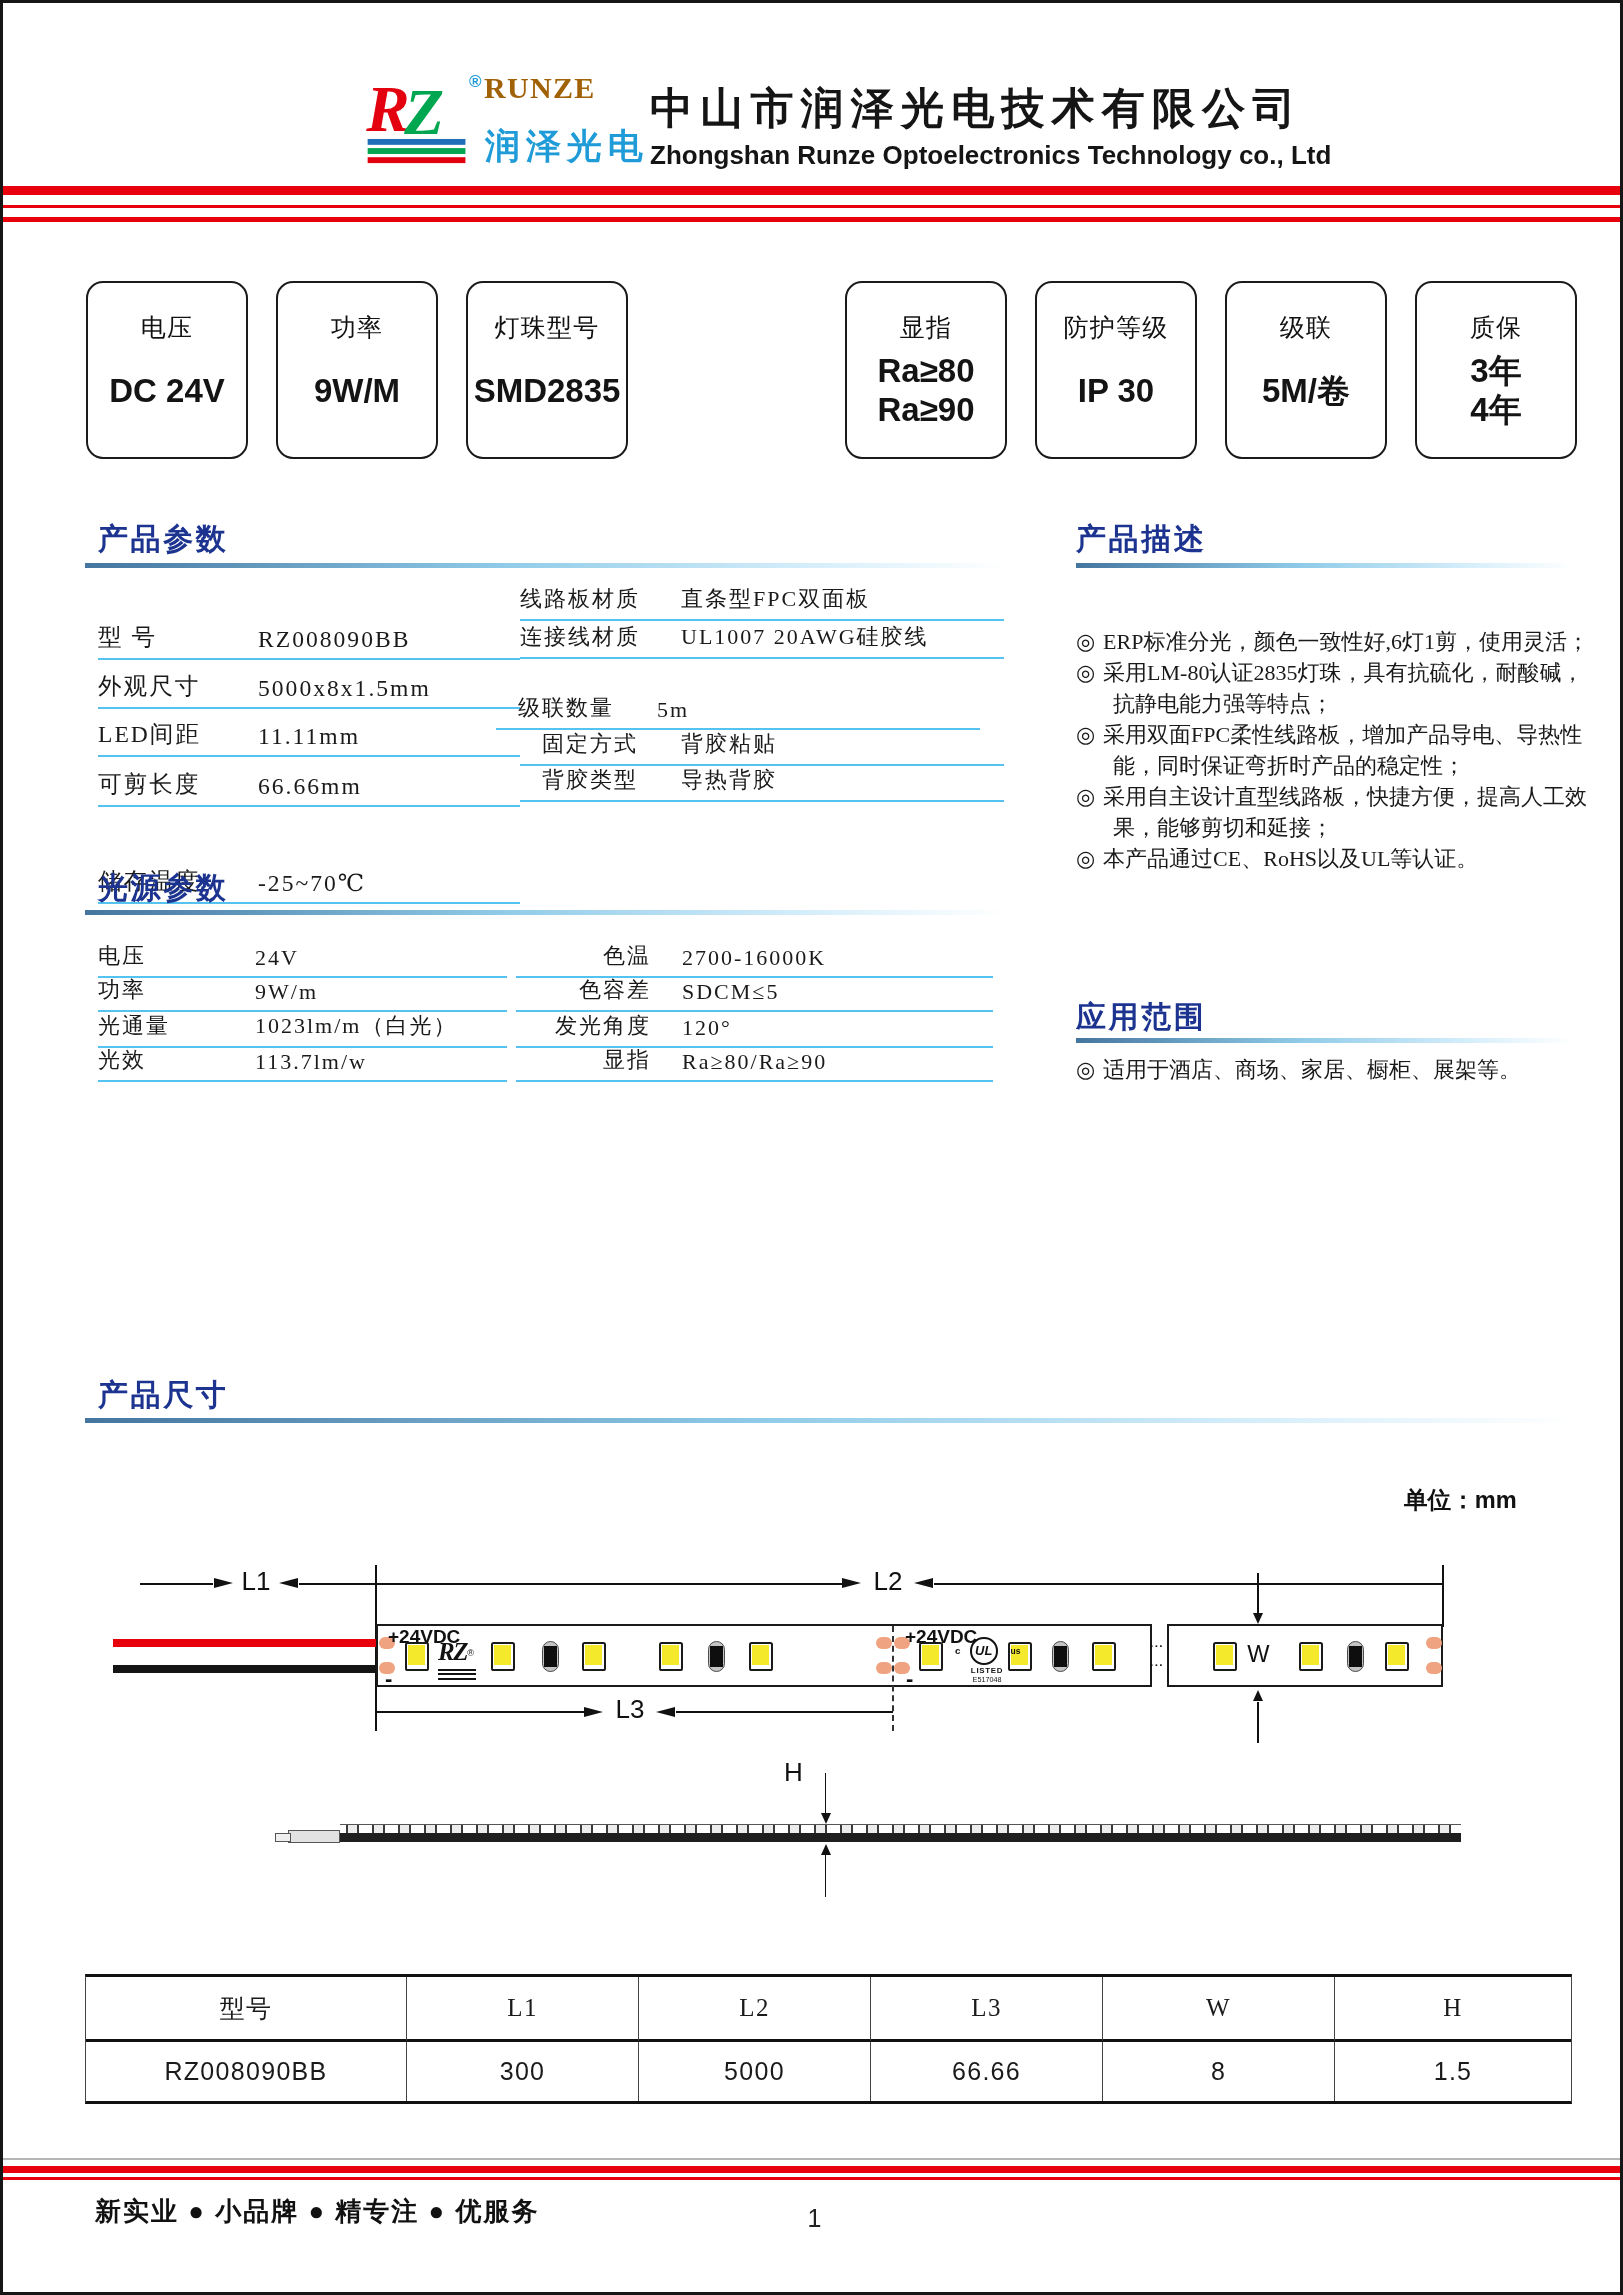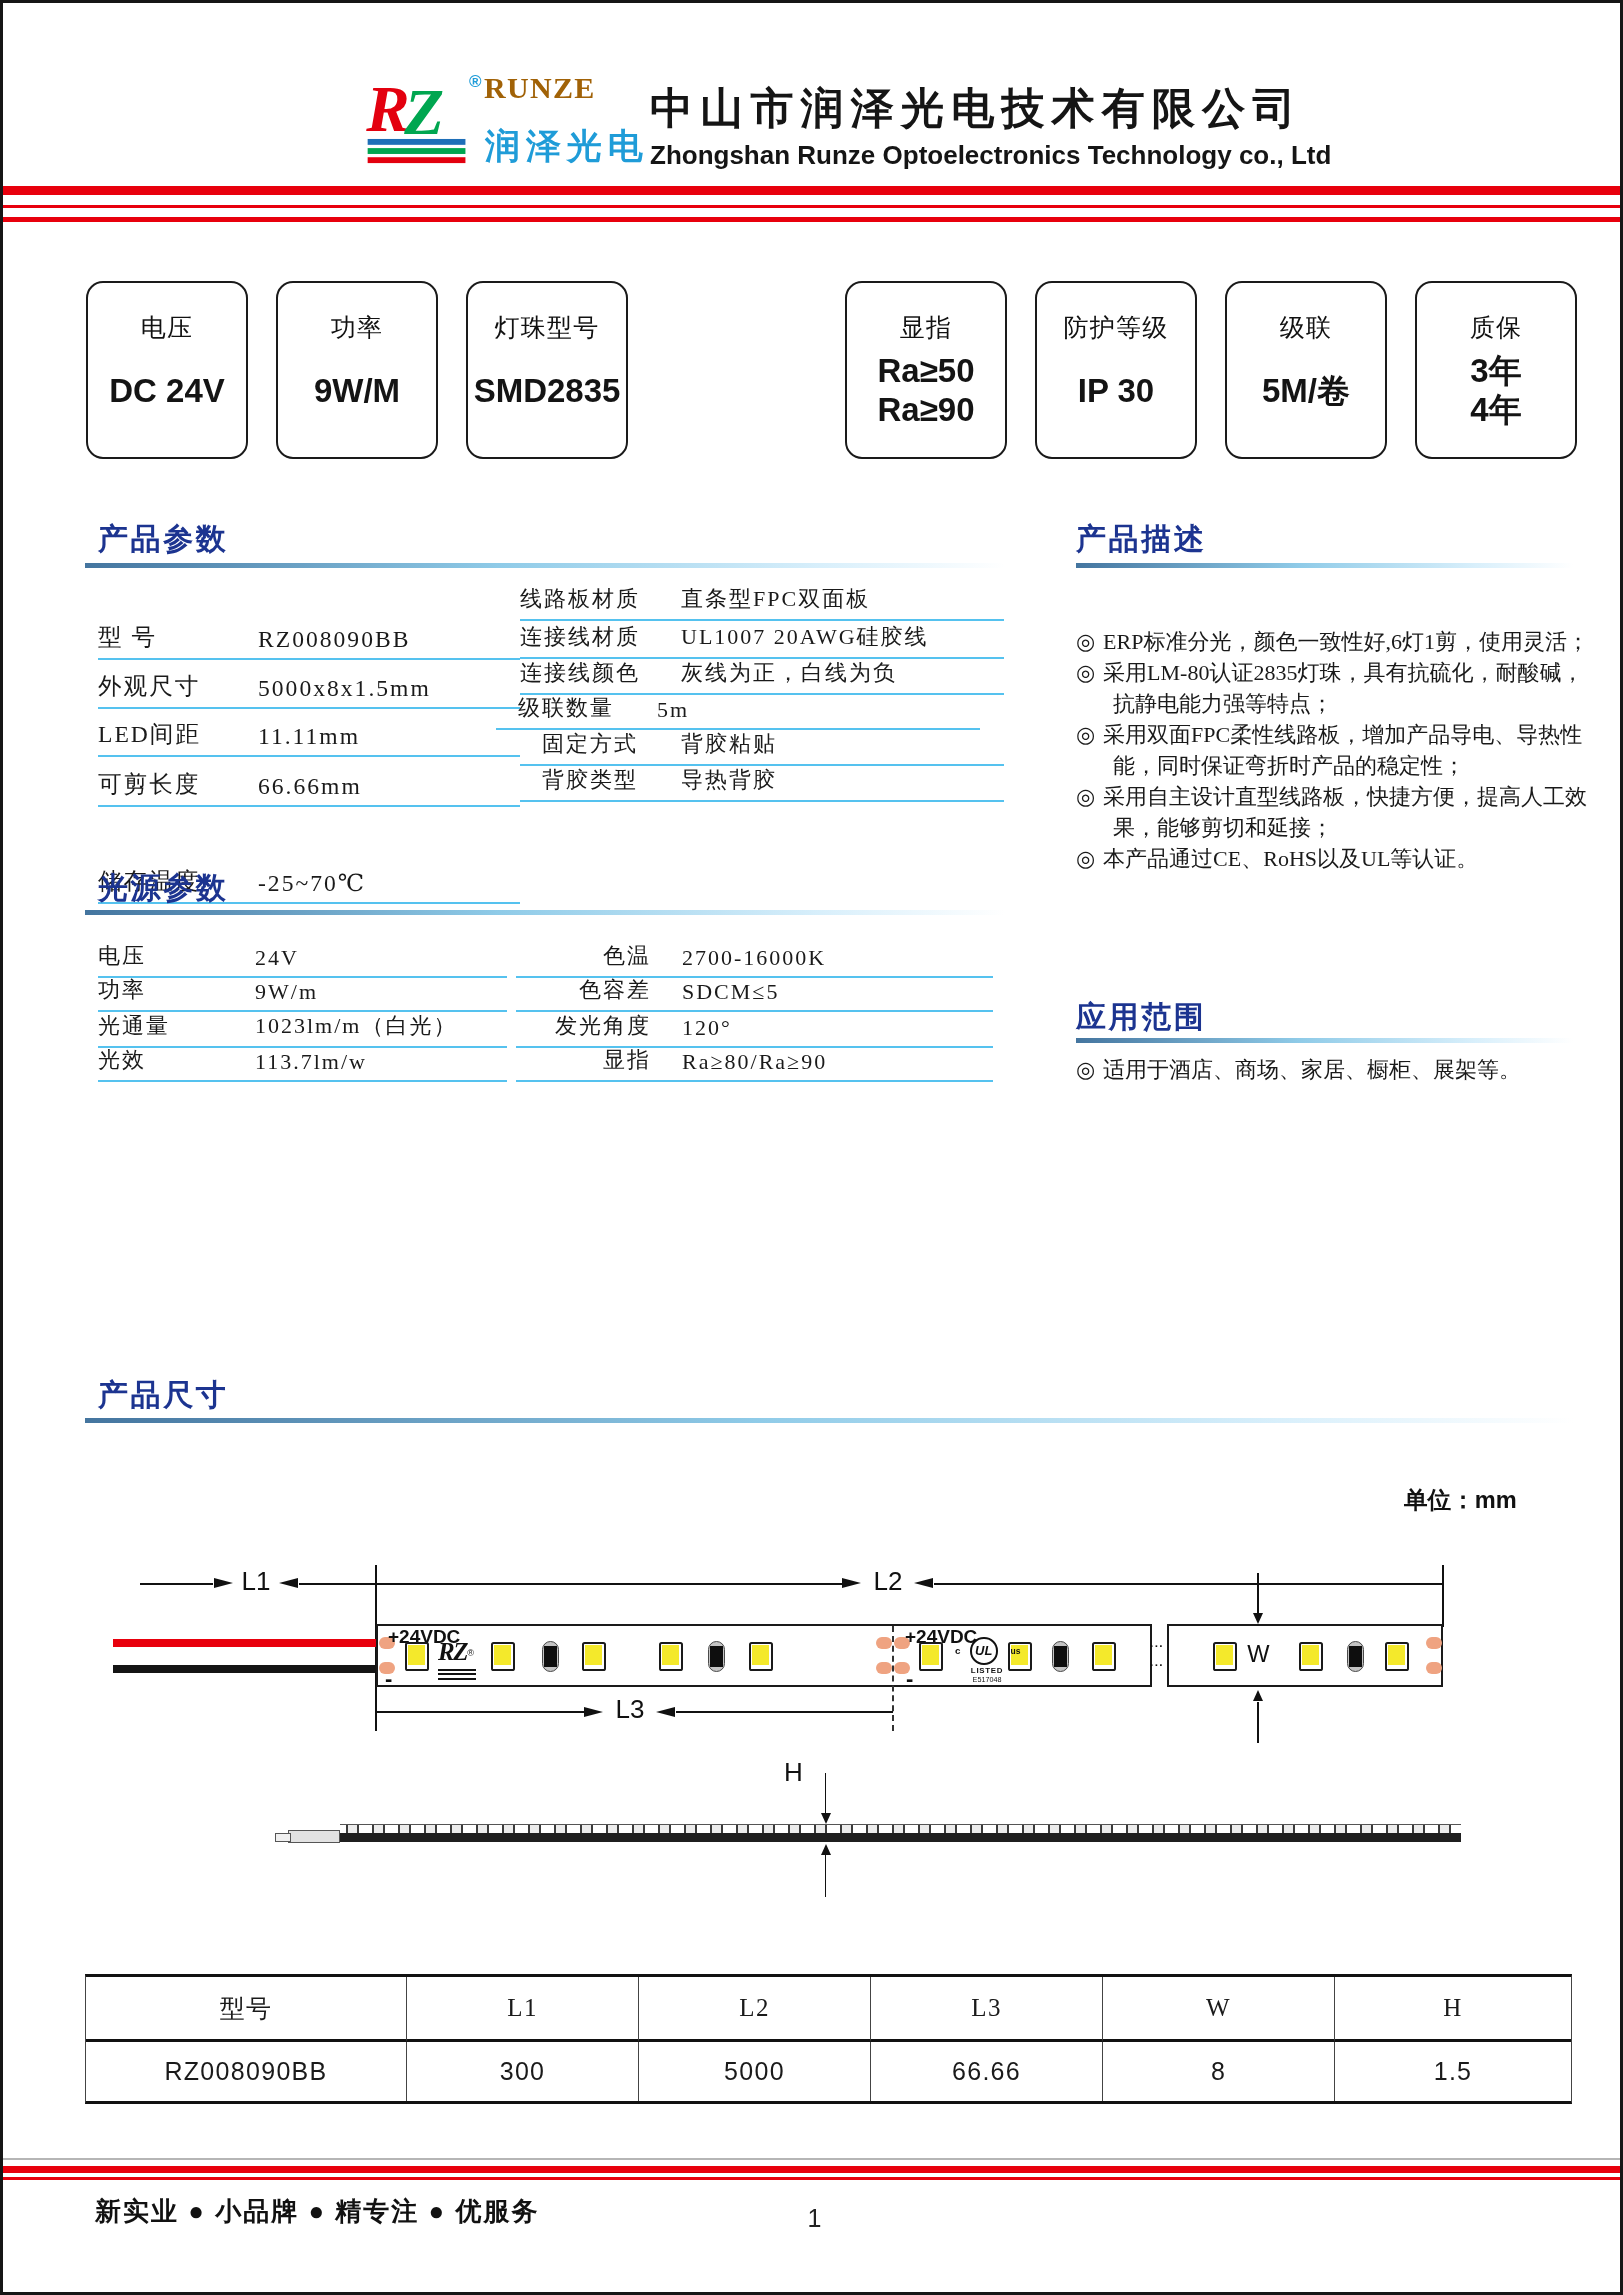--- a/index.html
+++ b/index.html
@@ -146,21 +146,21 @@
   </div>
   <div class="badge" style="left:463px;">
     <div class="badge-label">灯珠型号</div>
     <div class="badge-values">
         <span class="badge-line">SMD2835</span>
       </div>
   </div>
   <div class="badge" style="left:842px;">
     <div class="badge-label">显指</div>
     <div class="badge-values">
-      <span class="badge-line">Ra≥50</span>
+      <span class="badge-line">Ra≥80</span>
       <span class="badge-line">Ra≥90</span>
     </div>
   </div>
   <div class="badge" style="left:1032px;">
     <div class="badge-label">防护等级</div>
     <div class="badge-values">
         <span class="badge-line">IP 30</span>
       </div>
   </div>
   <div class="badge" style="left:1222px;">
@@ -201,24 +201,20 @@
     <span class="pvalue">-25~70℃</span>
     </div>
 
   <div class="prow f34" style="left:517px;top:585px;width:484px;height:33px;">
     <span class="plabel" style="width:118px;text-align:right;">线路板材质</span>
     <span class="pvalue" style="margin-left:43px;">直条型FPC双面板</span>
     </div>
   <div class="prow f34" style="left:517px;top:623px;width:484px;height:33px;">
     <span class="plabel" style="width:118px;text-align:right;">连接线材质</span>
     <span class="pvalue" style="margin-left:43px;">UL1007 20AWG硅胶线</span>
-    </div>
-  <div class="prow f34" style="left:517px;top:659px;width:484px;height:33px;">
-    <span class="plabel" style="width:118px;text-align:right;">连接线颜色</span>
-    <span class="pvalue" style="margin-left:43px;">灰线为正，白线为负</span>
     </div>
   <div class="prow f34" style="left:493px;top:694px;width:484px;height:33px;">
     <span class="plabel" style="width:118px;text-align:right;">级联数量</span>
     <span class="pvalue" style="margin-left:43px;margin-top:48px;">5m</span>
     </div>
   <div class="prow f34" style="left:517px;top:730px;width:484px;height:33px;">
     <span class="plabel" style="width:118px;text-align:right;">固定方式</span>
     <span class="pvalue" style="margin-left:43px;">背胶粘贴</span>
     </div>
   <div class="prow f34" style="left:517px;top:766px;width:484px;height:33px;">

